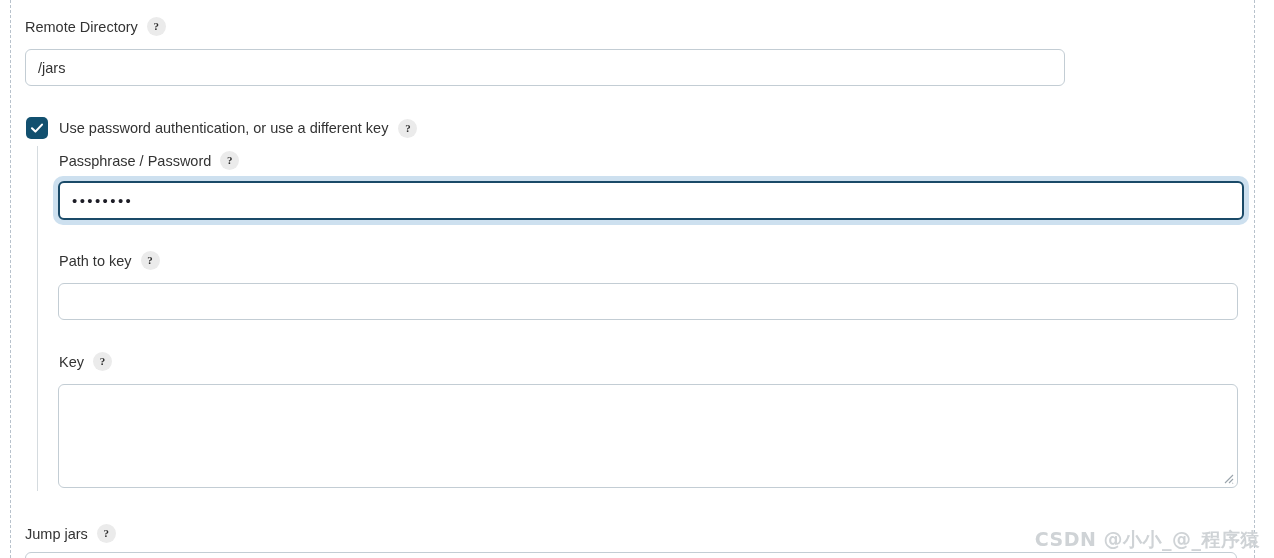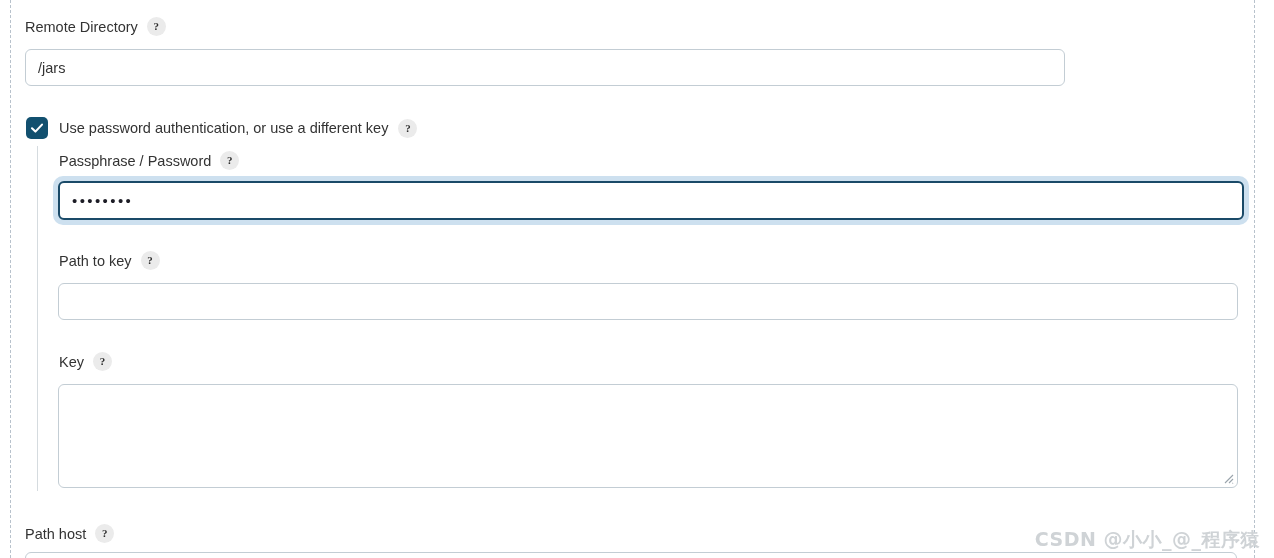--- a/index.html
+++ b/index.html
@@ -248,18 +248,18 @@
 <div class="field-label" id="key-label">
   <span>Key</span>
   <span class="help-badge">?</span>
 </div>
 <textarea class="text-input" id="key-textarea" placeholder="" style=""></textarea>
 <svg id="key-resize-grip" viewBox="0 0 12 12">
   <path d="M11 3 L3 11 M11 7 L7 11 M11 11 L10.5 11.5" stroke="#9aa4ac" stroke-width="1.1" fill="none"></path>
 </svg>
 
 <div class="field-label" id="jump-host-label">
-  <span>Path host</span>
+  <span>Jump jars</span>
   <span class="help-badge">?</span>
 </div>
 <input class="text-input" id="jump-host-input" type="text" value="" style="">
 
 <div id="watermark">CSDN @小小_@_程序猿</div>
 
 </body></html>

